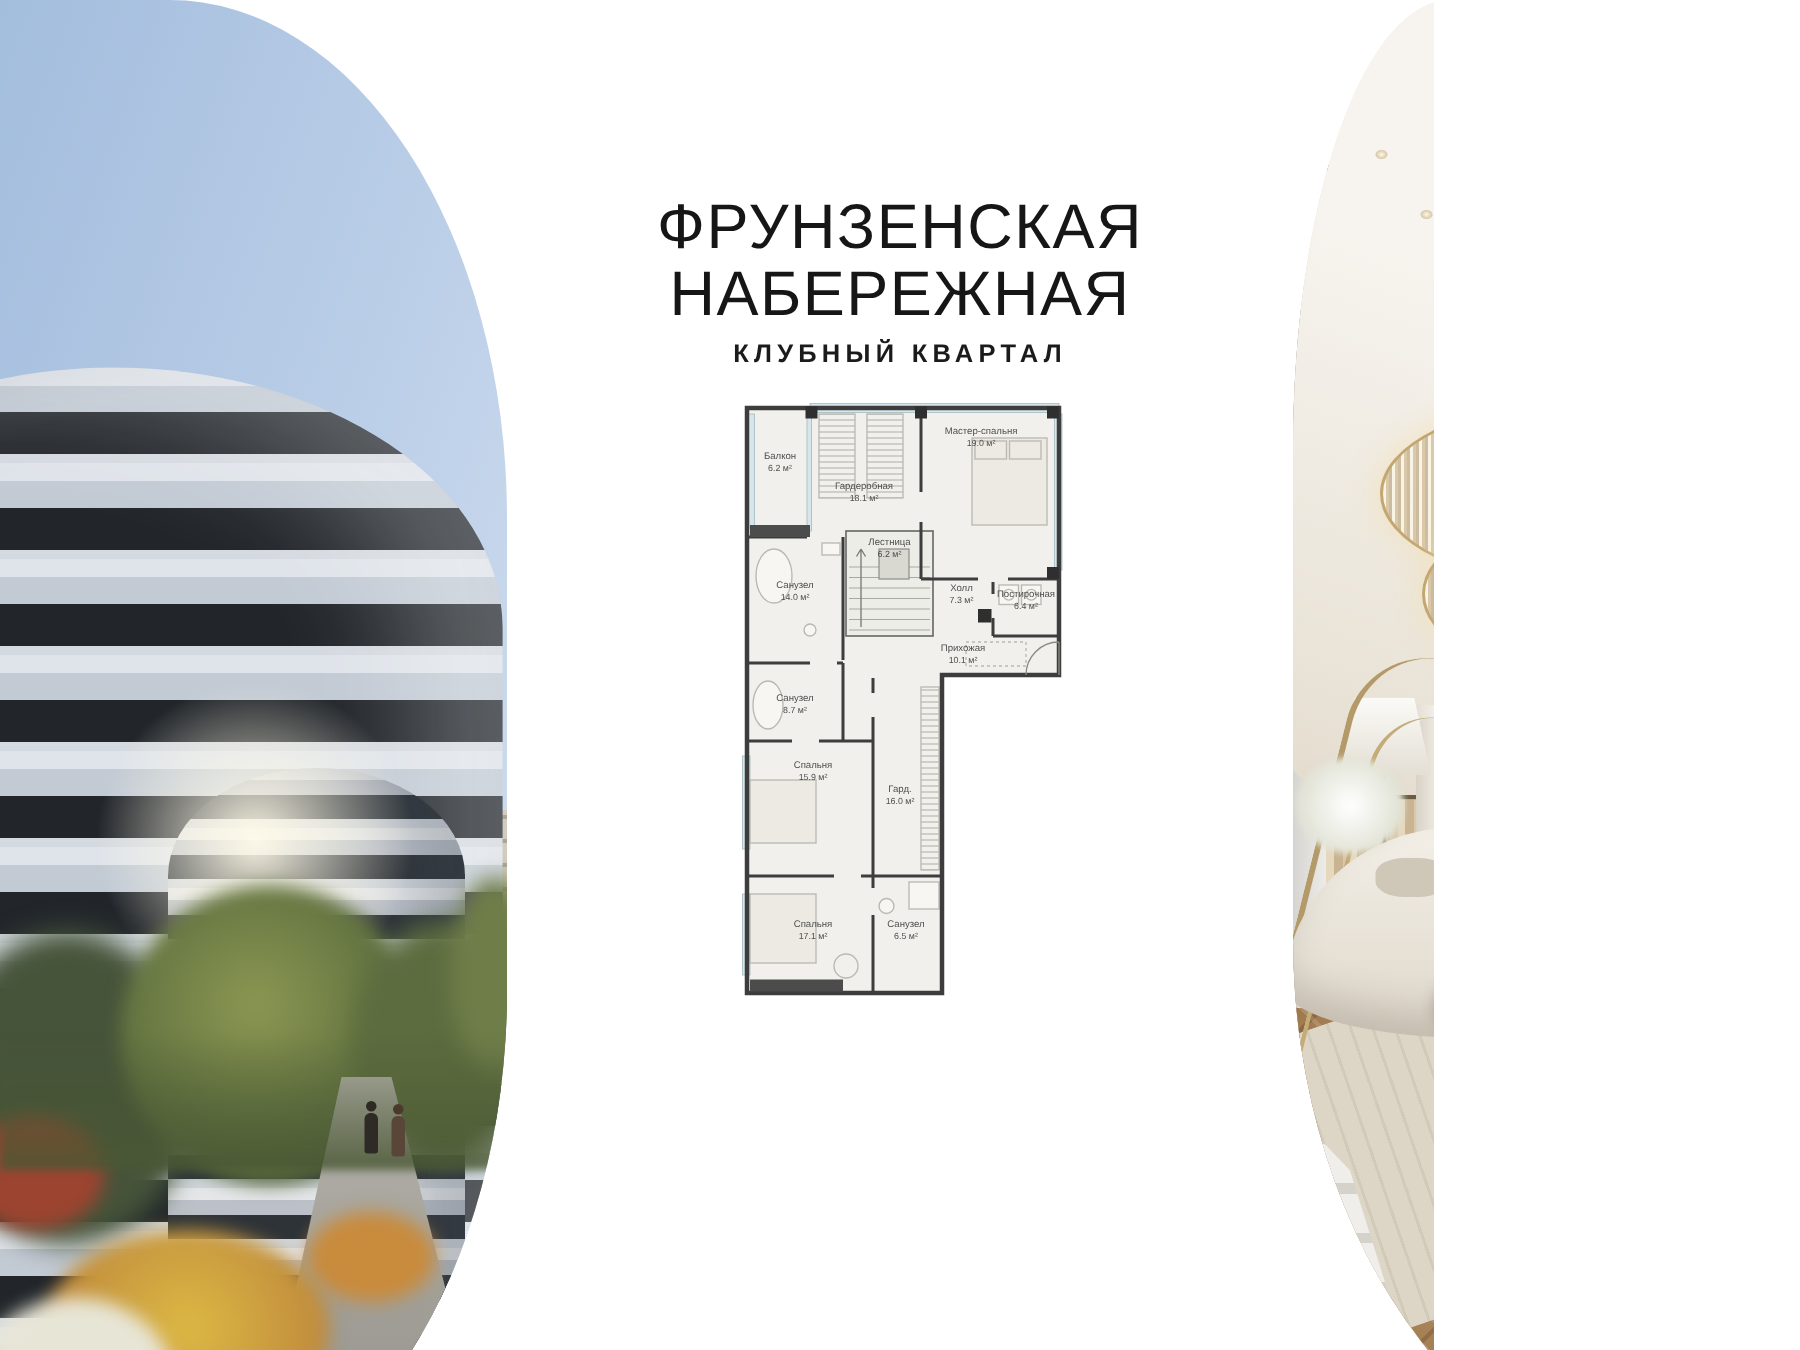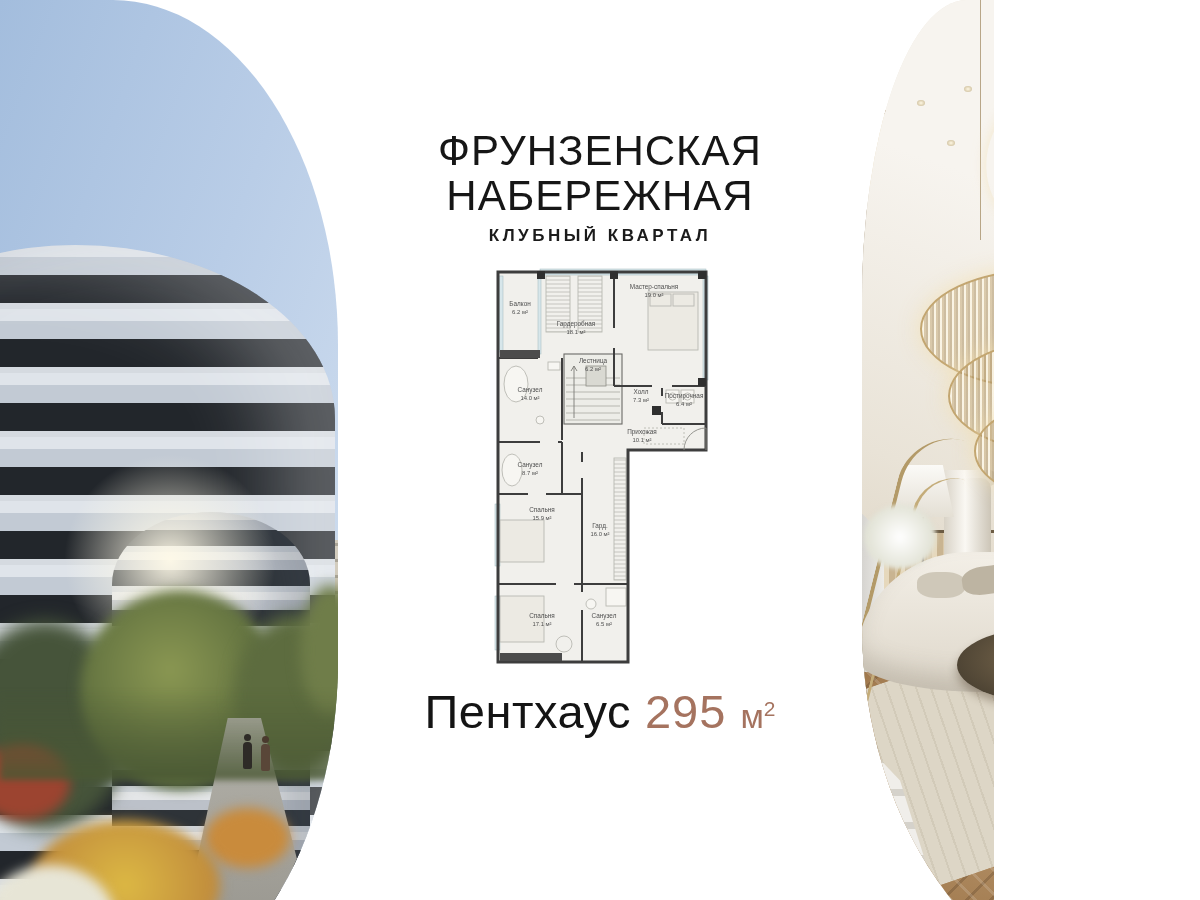--- a/index.html
+++ b/index.html
@@ -1,17 +1,17 @@
 <!DOCTYPE html>
 <html><head>
 <meta charset="utf-8">
 <style>
   html,body{margin:0;padding:0;background:#fff;overflow:hidden;}
   body{width:1200px;height:900px;position:relative;font-family:"Liberation Sans",sans-serif;}
-  .canvas{position:absolute;inset:0;width:956px;height:900px;overflow:hidden;background:#fff;padding-left:38px;}
+  .canvas{position:absolute;inset:0;width:956px;height:900px;overflow:hidden;background:#fff;}
 
   
   .photo-left{position:absolute;left:0;top:0;width:338px;height:1005px;overflow:hidden;
     border-top-right-radius:225px 345px;border-bottom-right-radius:225px 345px;
     background:linear-gradient(110deg,#a3bddd 0%,#b9cde7 45%,#d8e4f2 100%);}
   .lp-bldg-far{position:absolute;left:292px;top:540px;width:60px;height:150px;background:#d3ccbe;
     background-image:repeating-linear-gradient(0deg,rgba(95,90,78,.35) 0 3px,transparent 3px 16px),
     repeating-linear-gradient(90deg,rgba(95,90,78,.3) 0 3px,transparent 3px 13px);}
   .lp-bldg1{position:absolute;left:-165px;top:245px;width:500px;height:790px;
     border-radius:48% 52% 0 0/20% 22% 0 0;
@@ -313,19 +313,14 @@
         <text class="room-name" x="106" y="266">Гард.</text>
         <text class="room-area" x="106" y="274">16.0 м²</text>
         <text class="room-name" x="48" y="356">Спальня</text>
         <text class="room-area" x="48" y="364">17.1 м²</text>
         <text class="room-name" x="110" y="356">Санузел</text>
         <text class="room-area" x="110" y="364">6.5 м²</text>
       </g>
     </svg>
   </div>
 
-  <div class="summary">
-    <span class="type">Пентхаус</span>
-    <span class="num" style="color:#a5735f;">295</span>
-    <span class="unit" style="color:#a5735f;"><span>м</span><sup>2</sup></span>
-  </div>
 
 </div>
 
 </body></html>

